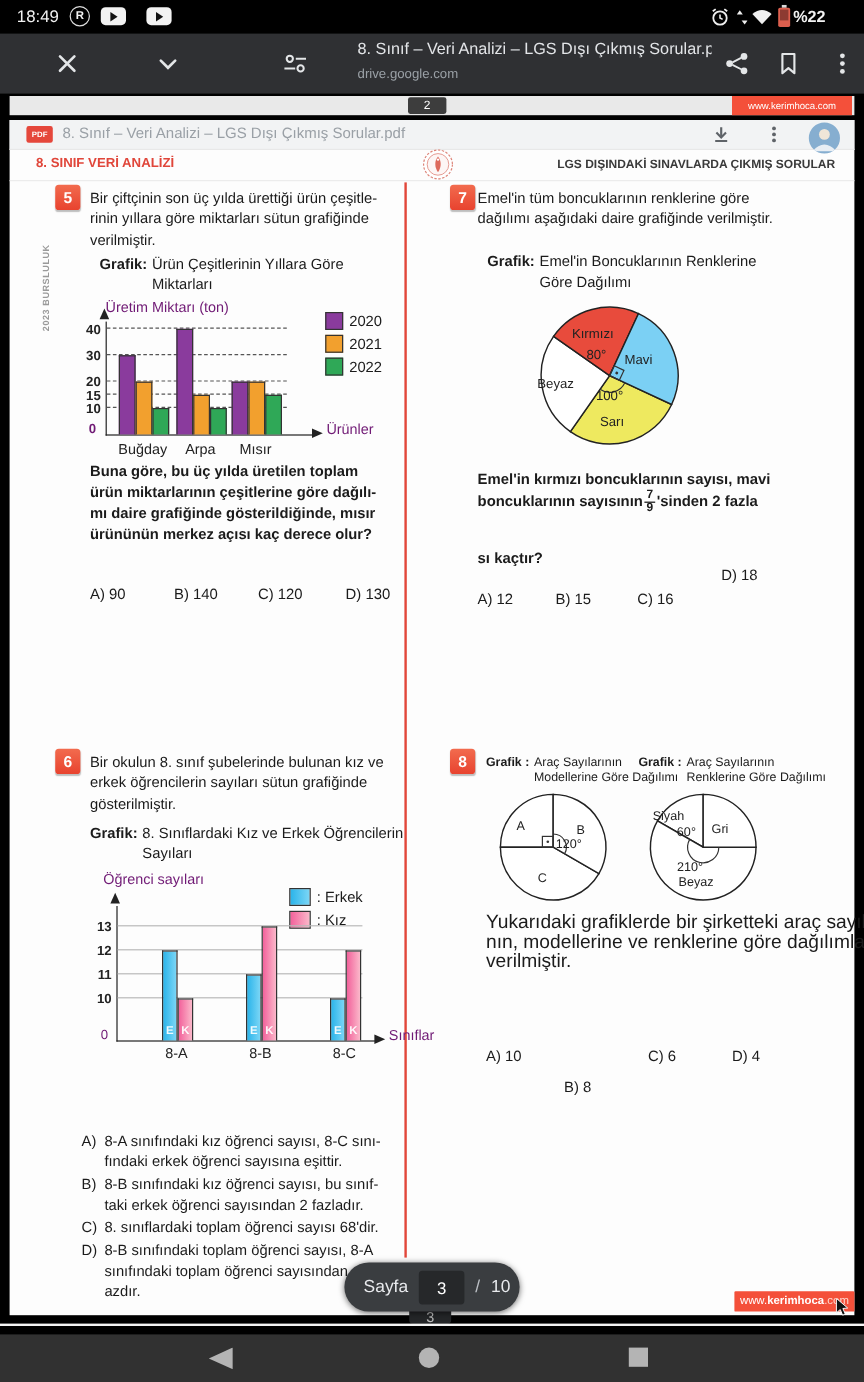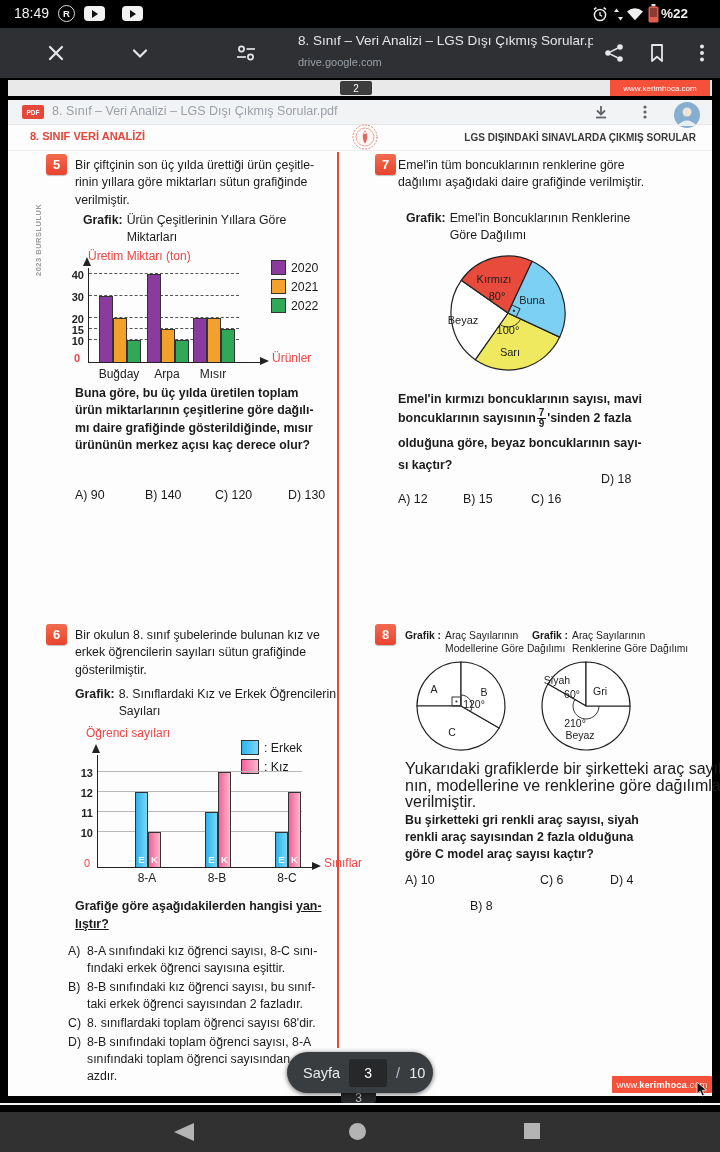--- a/index.html
+++ b/index.html
@@ -60,21 +60,21 @@
   
   .plot{position:absolute;border-left:1.6px solid #222;border-bottom:1.6px solid #222;}
   .grid{position:absolute;left:0;height:0;}
   .gd{border-top:1.5px dashed #555;}
   .gs{border-top:1px solid #b8b8b8;}
   .bar{position:absolute;bottom:0;border:1px solid #333;border-bottom:none;box-sizing:border-box;}
   .tick{position:absolute;left:-28px;width:23px;text-align:right;font-size:11px;font-weight:600;color:#222;}
   .bletter{position:absolute;bottom:2px;text-align:center;font-size:9.5px;font-weight:bold;color:rgba(255,255,255,.92);}
   .arrU{position:absolute;width:0;height:0;border-left:4.5px solid transparent;border-right:4.5px solid transparent;border-bottom:9px solid #222;}
   .arrR{position:absolute;width:0;height:0;border-top:4.5px solid transparent;border-bottom:4.5px solid transparent;border-left:9px solid #222;}
-  .axlab{position:absolute;font-size:12px;color:#ef4444;}
+  .axlab{position:absolute;font-size:12px;color:#701a75;}
   .cat{position:absolute;font-size:12px;text-align:center;color:#222;}
   .legrow{display:flex;align-items:center;gap:5px;margin-bottom:4px;font-size:12.3px;}
   .sw{width:13px;height:13px;border:1px solid #333;flex:none;}
   .sw.big{width:16px;height:13px;}
   .plab{position:absolute;transform:translateX(-50%);font-size:11px;color:#222;white-space:nowrap;}
   .plab.sm{font-size:10.5px;}
   .frac{display:inline-flex;flex-direction:column;align-items:center;font-size:10px;line-height:10px;font-weight:bold;margin:0 1px;}
   .frac .fn{border-bottom:1.1px solid #111;padding:0 2px;}
   .qline{position:absolute;font-size:12.4px;font-weight:bold;}
   
@@ -275,34 +275,33 @@
         <path d="M59,59 L83.1,7.3 A57,57 0 0 0 12.3,26.3 Z" fill="#e84b3c" stroke="#222" stroke-width="1.2"></path>
         <path d="M59,59 L110.7,83.1 A57,57 0 0 0 83.1,7.3 Z" fill="#7bd0f4" stroke="#222" stroke-width="1.2"></path>
       <g transform="rotate(25 59 59)">
         <rect x="59" y="50" width="9" height="9" fill="none" stroke="#333" stroke-width="1"></rect>
         <circle cx="63.5" cy="54.5" r="1.2" fill="#333"></circle>
       </g>
       <path d="M50.97,70.47 A14,14 0 0 0 71.69,64.92" fill="none" stroke="#333" stroke-width="1"></path>
     </svg>
     <span class="plab" style="left:486px;top:173px;">Kırmızı</span>
     <span class="plab" style="left:489px;top:190px;">80°</span>
-    <span class="plab" style="left:524px;top:194px;">Buna</span>
+    <span class="plab" style="left:524px;top:194px;">Mavi</span>
     <span class="plab" style="left:455px;top:214px;">Beyaz</span>
     <span class="plab" style="left:500px;top:224px;">100°</span>
     <span class="plab" style="left:502px;top:246px;">Sarı</span>
     <div class="qline" style="left:390px;top:292px;">Emel'in kırmızı boncuklarının sayısı, mavi</div>
     <div class="abs" style="left:390px;top:306px;height:24px;display:flex;align-items:center;font-size:12.4px;font-weight:bold;justify-content:center;">
       <span>boncuklarının sayısının </span>
       <span class="frac">
           <span class="fn">7</span>
           <span>9</span>
         </span>
       <span>'sinden 2 fazla</span>
     </div>
-    <div class="qline" style="left:390px;top:336px;">olduğuna göre, beyaz boncuklarının sayı-</div>
     <div class="qline" style="left:390px;top:358px;">sı kaçtır?</div>
     <span class="abs opt" style="left:390px;top:392px;text-align:right;">A) 12</span>
     <span class="abs opt" style="left:455px;top:392px;">B) 15</span>
     <span class="abs opt" style="left:523px;top:392px;">C) 16</span>
     <span class="abs opt" style="left:593px;top:372px;">D) 18</span>
 
     <div class="qbadge" style="left:38px;top:524px;">6</div>
     <div class="abs para pre" style="left:67px;top:527px;">Bir okulun 8. sınıf şubelerinde bulunan kız ve
 erkek öğrencilerin sayıları sütun grafiğinde
 gösterilmiştir.</div>
@@ -344,24 +343,20 @@
         <div class="bletter" style="left: 177px; width: 13px;">E</div>
         <div class="bar" style="left: 190px; width: 13px; height: 75px; background: linear-gradient(90deg, rgb(242, 97, 155), rgb(251, 184, 202));"></div>
         <div class="bletter" style="left: 190px; width: 13px;">K</div>
       </div>
     <div class="arrR" style="left:304px;top:762px;"></div>
     <div class="abs axlab" style="left:316px;top:756px;">Sınıflar</div>
     <div class="abs axlab" style="left:76px;top:757px;font-size:11px;">0</div>
     <div class="cat" style="left:119px;top:771px;width:40px;">8-A</div>
     <div class="cat" style="left:189px;top:771px;width:40px;">8-B</div>
     <div class="cat" style="left:259px;top:771px;width:40px;">8-C</div>
-    <div class="abs" style="left:67px;top:797px;width:280px;font-size:12.4px;font-weight:bold;line-height:18px;">
-      <span>Grafiğe göre aşağıdakilerden hangisi </span><span class="ul pre" style="display:inline;white-space:pre-line;">yan-
-lıştır?</span>
-    </div>
     <div class="abs" style="left:60px;top:843px;">
       <div class="optrow">
           <span class="k">A)</span>
           <span class="pre">8-A sınıfındaki kız öğrenci sayısı, 8-C sını-
 fındaki erkek öğrenci sayısına eşittir.</span>
         </div>
       <div class="optrow">
           <span class="k">B)</span>
           <span class="pre">8-B sınıfındaki kız öğrenci sayısı, bu sınıf-
 taki erkek öğrenci sayısından 2 fazladır.</span>
@@ -410,23 +405,20 @@
     <span class="plab sm" style="left:466px;top:598px;">120°</span>
     <span class="plab sm" style="left:444px;top:626px;">C</span>
     <span class="plab sm" style="left:549px;top:574px;">Siyah</span>
     <span class="plab sm" style="left:564px;top:588px;">60°</span>
     <span class="plab sm" style="left:592px;top:585px;">Gri</span>
     <span class="plab sm" style="left:567px;top:617px;">210°</span>
     <span class="plab sm" style="left:572px;top:629px;">Beyaz</span>
     <div class="abs pre" style="left:397px;top:661px;font-size:16px;line-height:16.5px;">Yukarıdaki grafiklerde bir şirketteki araç sayıları-
 nın, modellerine ve renklerine göre dağılımları
 verilmiştir.</div>
-    <div class="abs pre bq" style="left:397px;top:712px;font-size:12.3px;line-height:17px;">Bu şirketteki gri renkli araç sayısı, siyah
-renkli araç sayısından 2 fazla olduğuna
-göre C model araç sayısı kaçtır?</div>
     <span class="abs opt" style="left:397px;top:773px;">A) 10</span>
     <span class="abs opt" style="left:462px;top:799px;text-align:center;">B) 8</span>
     <span class="abs opt" style="left:532px;top:773px;text-align:center;">C) 6</span>
     <span class="abs opt" style="left:602px;top:773px;">D) 4</span>
 
     <div class="kerim">
       <span>www.</span>
         <span class="b">kerimhoca</span>
         <span class="c">.com</span>
     </div>

